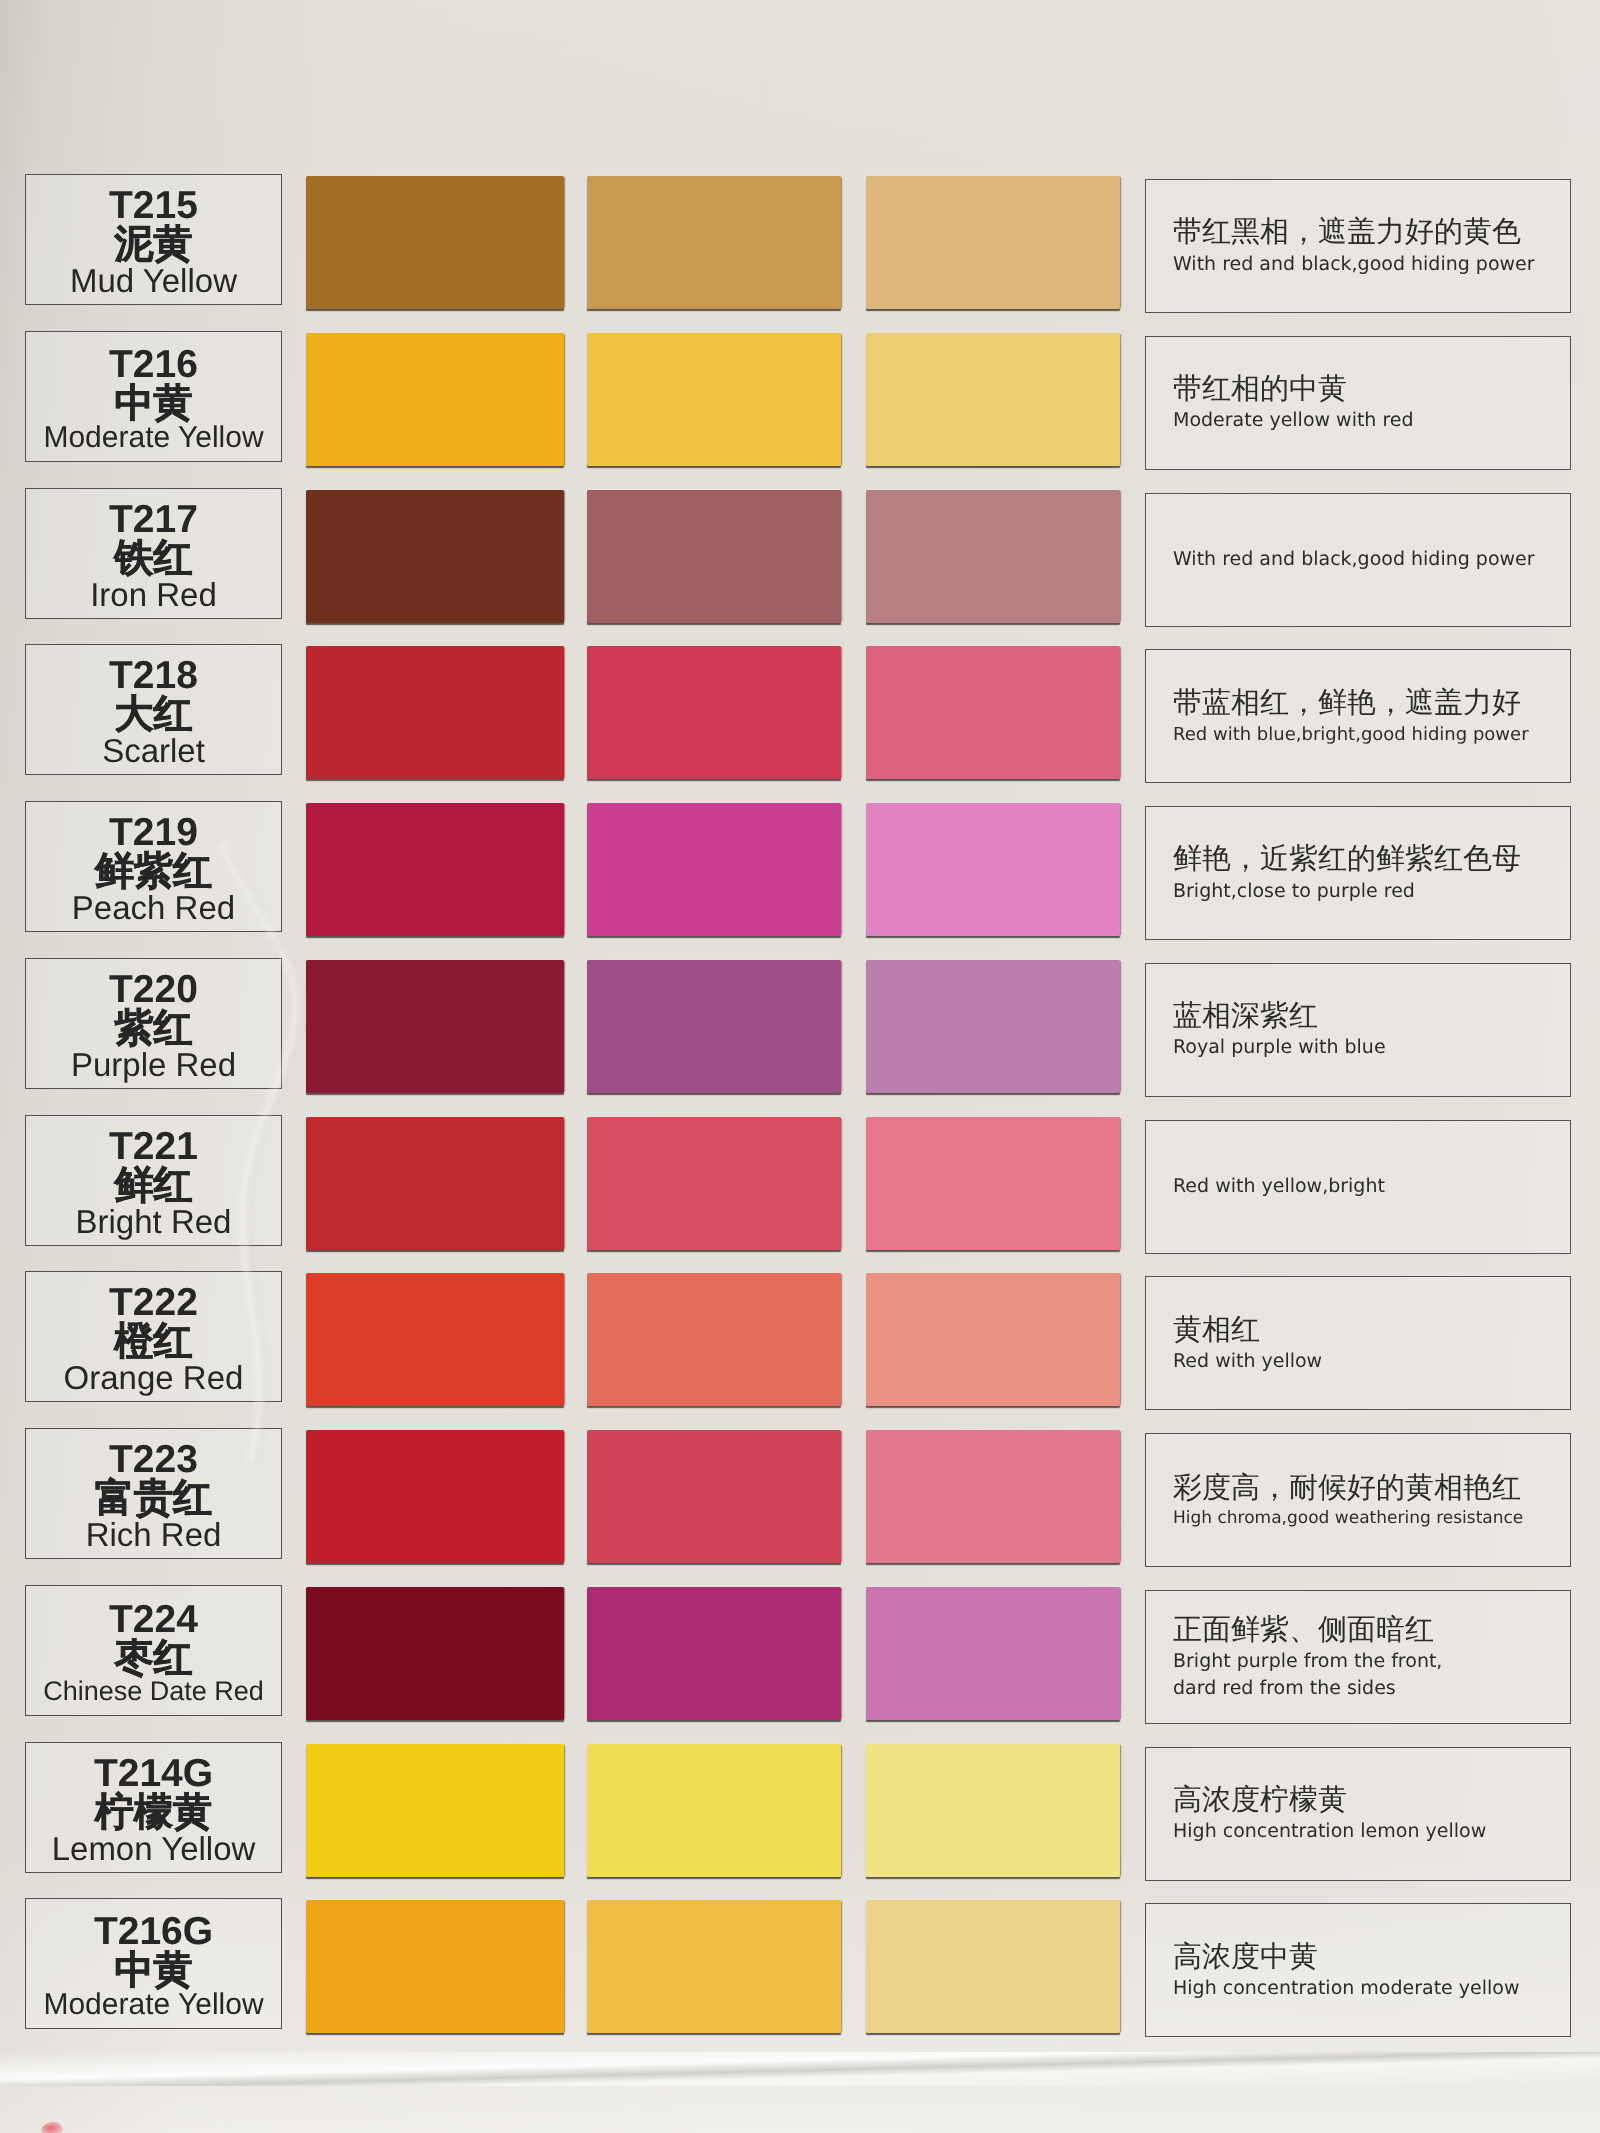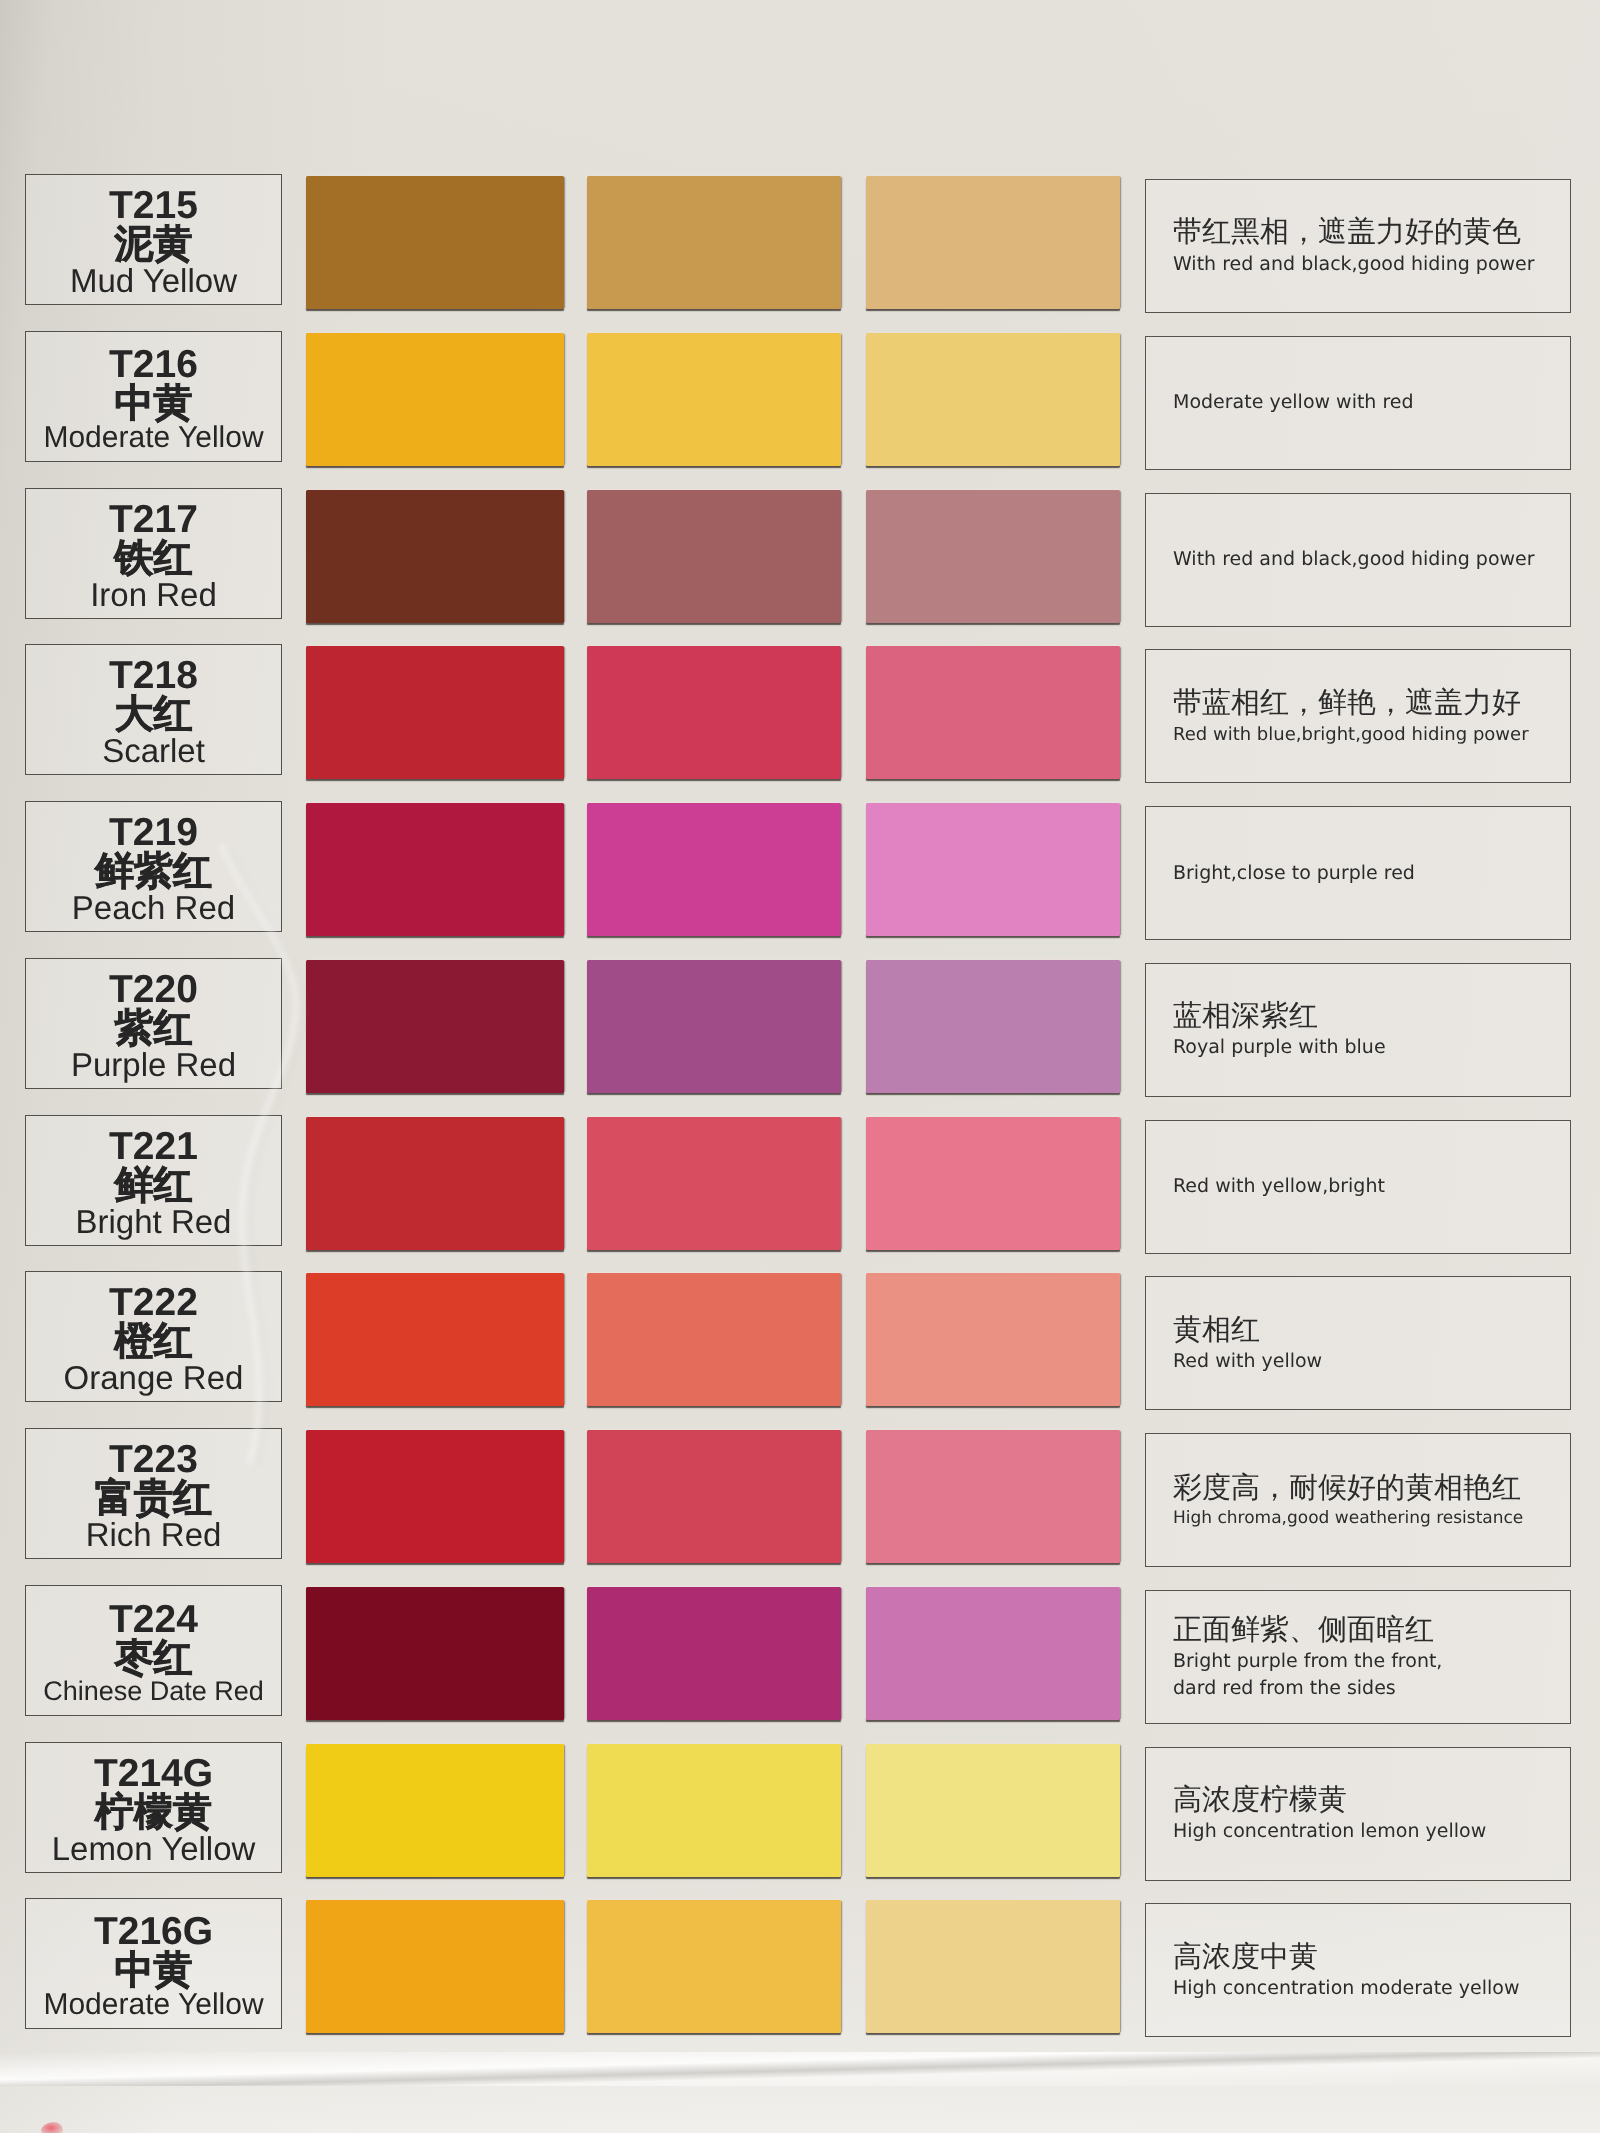--- a/index.html
+++ b/index.html
@@ -69,20 +69,21 @@
 <div class="row">
   <div class="label" style="top:330.8px">
     <div class="code">T216</div>
     <div class="cn" style="font-size:39px">中黄</div>
     <div class="en" style="font-size:30px">Moderate Yellow</div>
   </div>
   <div class="sw" style="left: 306px; top: 332.8px; width: 258px; background: rgb(238, 174, 26);"></div>
   <div class="sw" style="left: 587px; top: 332.8px; width: 254px; background: rgb(240, 195, 67);"></div>
   <div class="sw" style="left: 866px; top: 332.8px; width: 254px; background: rgb(237, 205, 114);"></div>
   <div class="desc" style="top:335.8px">
+    <div class="dcn" style="font-size:29px">带红相的中黄</div>
     <div class="den" style="font-size:19px">Moderate yellow with red</div>
   </div>
 </div>
 <div class="row">
   <div class="label" style="top:487.5px">
     <div class="code">T217</div>
     <div class="cn" style="font-size:39px">铁红</div>
     <div class="en" style="font-size:33px">Iron Red</div>
   </div>
   <div class="sw" style="left: 306px; top: 489.5px; width: 258px; background: rgb(112, 48, 31);"></div>
@@ -109,20 +110,21 @@
 <div class="row">
   <div class="label" style="top:801.0px">
     <div class="code">T219</div>
     <div class="cn" style="font-size:39px">鲜紫红</div>
     <div class="en" style="font-size:33px">Peach Red</div>
   </div>
   <div class="sw" style="left: 306px; top: 803px; width: 258px; background: rgb(176, 24, 64);"></div>
   <div class="sw" style="left: 587px; top: 803px; width: 254px; background: rgb(203, 62, 147);"></div>
   <div class="sw" style="left: 866px; top: 803px; width: 254px; background: rgb(225, 131, 194);"></div>
   <div class="desc" style="top:806.0px">
+    <div class="dcn" style="font-size:29px">鲜艳，近紫红的鲜紫红色母</div>
     <div class="den" style="font-size:19px">Bright,close to purple red</div>
   </div>
 </div>
 <div class="row">
   <div class="label" style="top:957.8px">
     <div class="code">T220</div>
     <div class="cn" style="font-size:39px">紫红</div>
     <div class="en" style="font-size:33px">Purple Red</div>
   </div>
   <div class="sw" style="left: 306px; top: 959.8px; width: 258px; background: rgb(140, 25, 52);"></div>

